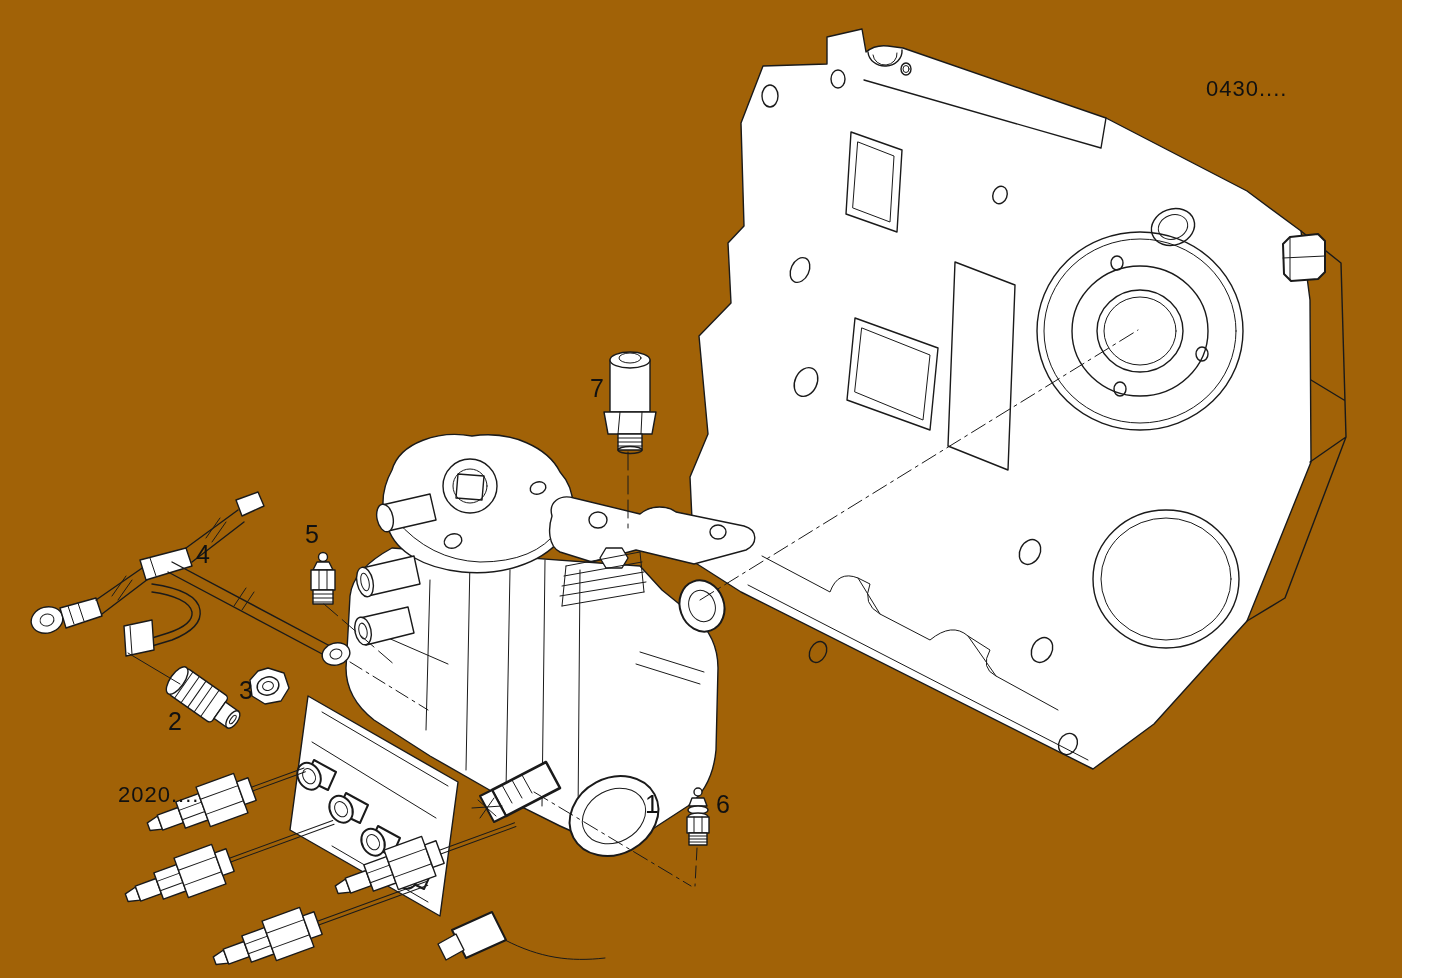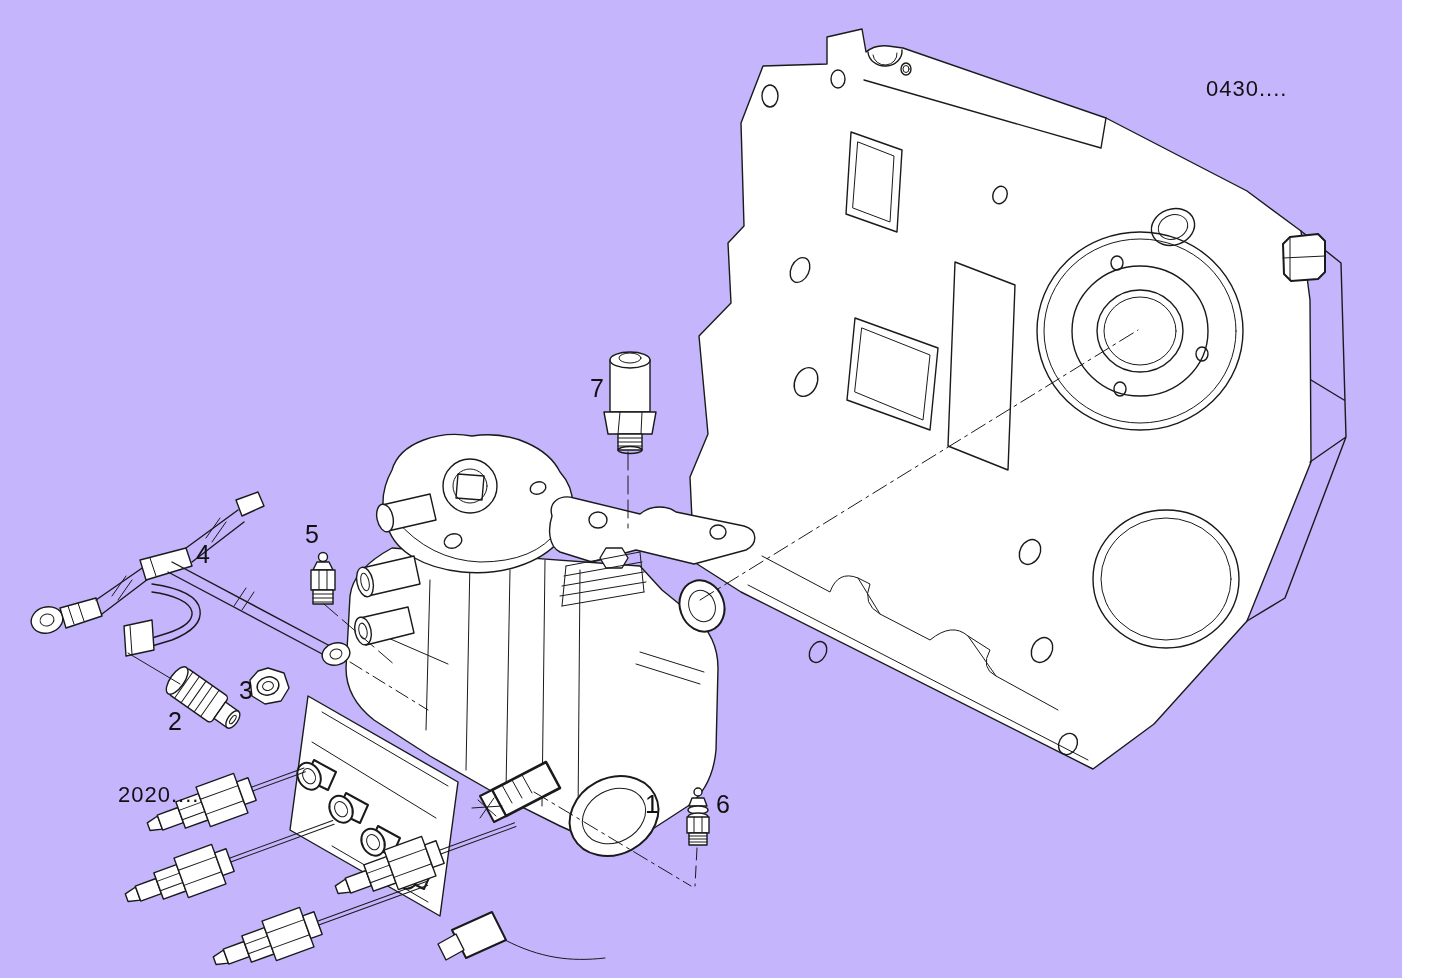--- a/index.html
+++ b/index.html
@@ -1,16 +1,16 @@
 <!DOCTYPE html>
 <html><head>
 <meta charset="utf-8">
 <style>
   html,body{margin:0;padding:0;background:#ffffff;width:1450px;height:978px;overflow:hidden;}
-  .stage{position:relative;width:1402px;height:978px;background:#c4b5fd;font-family:"Liberation Sans",sans-serif;}
+  .stage{position:relative;width:1402px;height:978px;background:#a16207;font-family:"Liberation Sans",sans-serif;}
   svg{display:block}
   .ln{fill:none;stroke:#1a1a1a;stroke-width:1.4;stroke-linejoin:round;stroke-linecap:round;}
   .fw{fill:#ffffff;stroke:#1a1a1a;stroke-width:1.4;stroke-linejoin:round;}
   .bold{stroke-width:2.6;}
   .md{stroke-width:2;}
   .thin{stroke-width:1;}
   .num{font:25px "Liberation Sans",sans-serif;fill:#111;}
   .ref{font:22px "Liberation Sans",sans-serif;fill:#111;letter-spacing:1px;}
 </style>
 </head>

